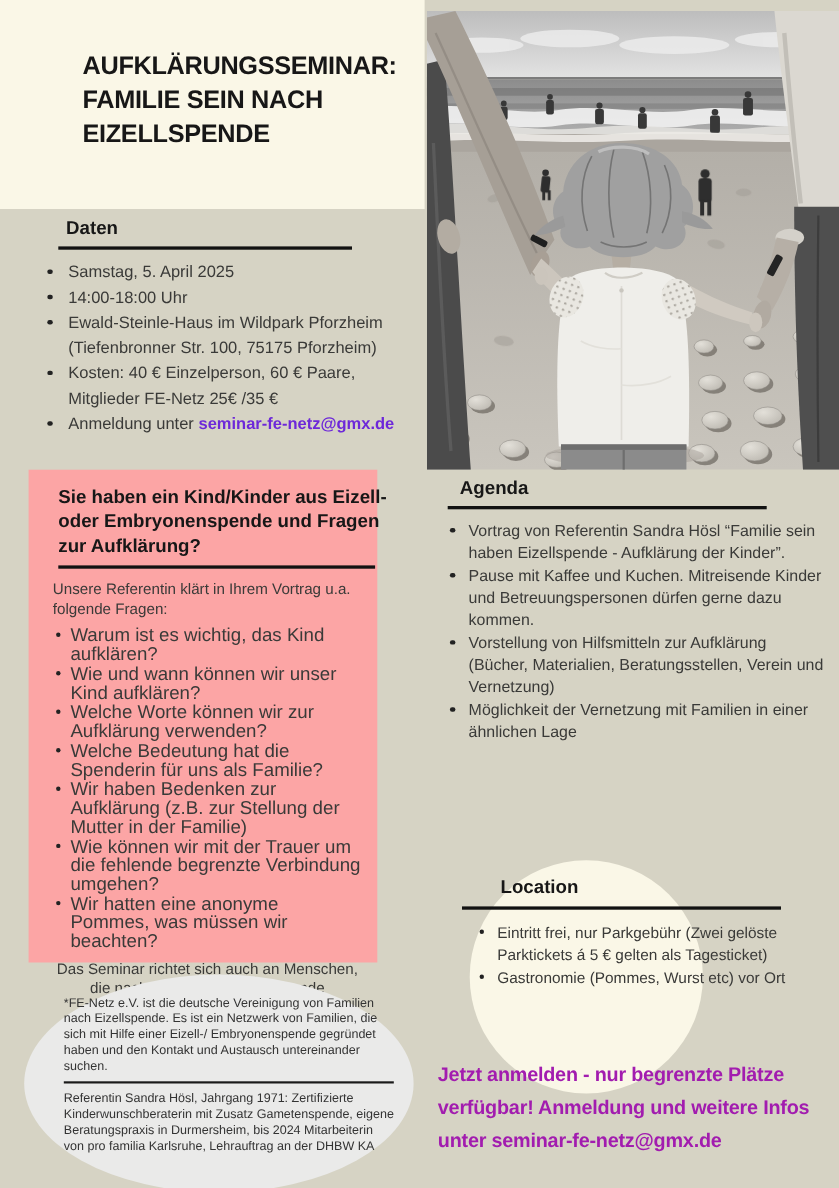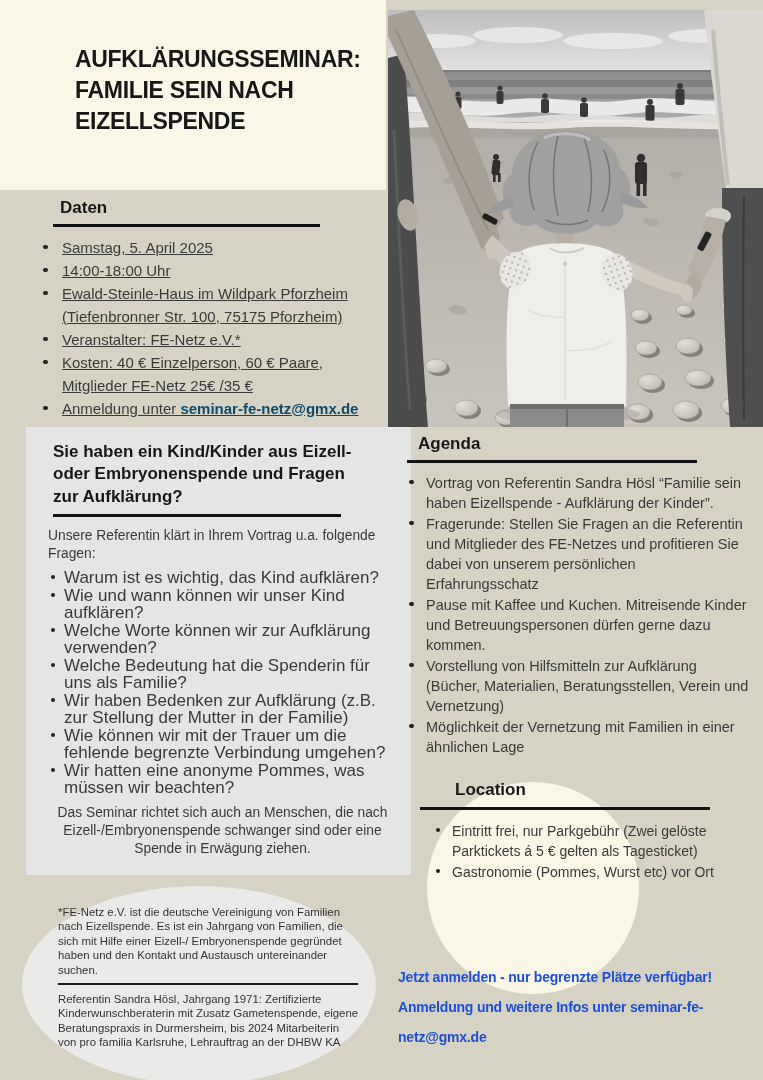--- a/index.html
+++ b/index.html
@@ -21,64 +21,64 @@
   .rule{height:2.5px;background:#121212;}
   ul{margin:0;padding:0;list-style:none;}
   li{position:relative;}
   li::before{content:"";position:absolute;left:3px;top:7px;width:4.5px;height:4.5px;
              border-radius:50%;background:#222;}
 
   
   .daten{position:absolute;left:40px;top:196px;width:322px;}
   .daten h2{margin-left:20px;}
   .daten .rule{width:267px;margin-left:13px;margin-top:5px;}
-  .daten ul{margin-top:9px;font-size:15px;line-height:23px;text-decoration:underline;}
+  .daten ul{margin-top:9px;font-size:15px;line-height:23px;}
   .daten li{padding-left:22px;}
   .daten li::before{top:9px;}
-  .daten b{color:#0c4a6e;}
-
-  
-  .questions-panel{position:absolute;left:26px;top:427px;width:385px;height:448px;
-                   background:#e5e5e5;box-sizing:border-box;padding:14px 14px 0 22px;}
+  .daten b{color:#6d28d9;}
+
+  
+  .questions-panel{position:absolute;left:26px;top:427px;width:317px;height:448px;
+                   background:#fca5a5;box-sizing:border-box;padding:14px 14px 0 22px;}
   .questions-panel h2{margin-left:5px;width:302px;font-size:17px;line-height:22.4px;}
   .questions-panel .rule{width:288px;margin-left:5px;margin-top:6px;margin-bottom:10px;}
   .q-intro{margin:0 0 6px 0;font-size:13.8px;line-height:18px;}
   .questions-panel ul{font-size:17px;line-height:17px;}
   .questions-panel li{padding-left:16px;margin-bottom:1px;}
   .questions-panel li::before{top:6px;width:4px;height:4px;}
   .q-outro{margin:8px 0 0 0;font-size:13.8px;line-height:18px;text-align:center;}
 
   
   .agenda{position:absolute;left:406px;top:432px;width:344px;}
   .agenda h2{margin-left:12px;}
   .agenda .rule{width:290px;margin-left:1px;margin-top:5px;margin-bottom:10px;}
   .agenda ul{font-size:14.5px;line-height:20px;}
   .agenda li{padding-left:20px;margin-bottom:1px;}
   .agenda li::before{top:7px;}
 
   
   .location-circle{position:absolute;left:427px;top:782px;width:212px;height:212px;
                    border-radius:50%;background:#faf7e7;}
-  .location{position:absolute;left:420px;top:778px;width:322px;}
+  .location{position:absolute;left:420px;top:795px;width:322px;}
   .location h2{margin-left:35px;}
   .location .rule{width:290px;margin-top:6px;margin-bottom:11px;}
   .location ul{font-size:14px;line-height:20px;}
   .location li{padding-left:32px;margin-bottom:1px;}
   .location li::before{left:16px;top:7px;width:4px;height:4px;}
 
   
   .footnote-ellipse{position:absolute;left:22px;top:886px;width:354px;height:198px;
                     border-radius:50%;background:#eaeae9;box-sizing:border-box;
                     padding:19px 16px 0 36px;}
   .fn{margin:0;font-size:11.4px;line-height:14.4px;color:#333;}
   .fn-rule{height:2px;background:#1a1a1a;width:300px;margin:6px 0 7px 0;}
 
   
-  .cta{position:absolute;left:398px;top:962px;width:362px;margin:0;font-size:14px;
-       font-weight:bold;letter-spacing:-0.2px;line-height:30px;color:#1d4ed8;}
+  .cta{position:absolute;left:398px;top:962px;width:362px;margin:0;font-size:18px;
+       font-weight:bold;letter-spacing:-0.2px;line-height:30px;color:#a21caf;}
 </style>
 </head>
 <body>
 
 <div class="page">
 
   <div class="title-block">
     <h1 class="title">
       <span>AUFKLÄRUNGSSEMINAR:</span>
       <span>FAMILIE SEIN NACH</span>
@@ -285,21 +285,20 @@
     </svg>
   </div>
 
   <section class="daten">
     <h2>Daten</h2>
     <div class="rule"></div>
     <ul>
       <li>Samstag, 5. April 2025</li>
       <li>14:00-18:00 Uhr</li>
       <li>Ewald-Steinle-Haus im Wildpark Pforzheim (Tiefenbronner Str. 100, 75175 Pforzheim)</li>
-      <li>Veranstalter: FE-Netz e.V.*</li>
       <li>Kosten: 40 € Einzelperson, 60 € Paare, Mitglieder FE-Netz 25€ /35 €</li>
       <li><span>Anmeldung unter </span><b>seminar-fe-netz@gmx.de</b></li>
     </ul>
   </section>
 
   <section class="questions-panel">
     <h2>Sie haben ein Kind/Kinder aus Eizell- oder Embryonenspende und Fragen zur Aufklärung?</h2>
     <div class="rule"></div>
     <p class="q-intro">Unsere Referentin klärt in Ihrem Vortrag u.a. folgende Fragen:</p>
     <ul>
@@ -312,38 +311,37 @@
       <li>Wir hatten eine anonyme Pommes, was müssen wir beachten?</li>
     </ul>
     <p class="q-outro">Das Seminar richtet sich auch an Menschen, die nach Eizell-/Embryonenspende schwanger sind oder eine Spende in Erwägung ziehen.</p>
   </section>
 
   <section class="agenda">
     <h2>Agenda</h2>
     <div class="rule"></div>
     <ul>
       <li>Vortrag von Referentin Sandra Hösl “Familie sein haben Eizellspende - Aufklärung der Kinder”.</li>
-      <li>Fragerunde: Stellen Sie Fragen an die Referentin und Mitglieder des FE-Netzes und profitieren Sie dabei von unserem persönlichen Erfahrungsschatz</li>
       <li>Pause mit Kaffee und Kuchen. Mitreisende Kinder und Betreuungspersonen dürfen gerne dazu kommen.</li>
       <li>Vorstellung von Hilfsmitteln zur Aufklärung (Bücher, Materialien, Beratungsstellen, Verein und Vernetzung)</li>
       <li>Möglichkeit der Vernetzung mit Familien in einer ähnlichen Lage</li>
     </ul>
   </section>
 
   <div class="location-circle"></div>
   <section class="location">
     <h2>Location</h2>
     <div class="rule"></div>
     <ul>
       <li>Eintritt frei, nur Parkgebühr (Zwei gelöste Parktickets á 5 € gelten als Tagesticket)</li>
       <li>Gastronomie (Pommes, Wurst etc) vor Ort</li>
     </ul>
   </section>
 
   <div class="footnote-ellipse">
-    <p class="fn">*FE-Netz e.V. ist die deutsche Vereinigung von Familien nach Eizellspende. Es ist ein Jahrgang von Familien, die sich mit Hilfe einer Eizell-/ Embryonenspende gegründet haben und den Kontakt und Austausch untereinander suchen.</p>
+    <p class="fn">*FE-Netz e.V. ist die deutsche Vereinigung von Familien nach Eizellspende. Es ist ein Netzwerk von Familien, die sich mit Hilfe einer Eizell-/ Embryonenspende gegründet haben und den Kontakt und Austausch untereinander suchen.</p>
     <div class="fn-rule"></div>
     <p class="fn">Referentin Sandra Hösl, Jahrgang 1971: Zertifizierte Kinderwunschberaterin mit Zusatz Gametenspende, eigene Beratungspraxis in Durmersheim, bis 2024 Mitarbeiterin von pro familia Karlsruhe, Lehrauftrag an der DHBW KA</p>
   </div>
 
   <p class="cta">Jetzt anmelden - nur begrenzte Plätze verfügbar! Anmeldung und weitere Infos unter seminar-fe-netz@gmx.de</p>
 
 </div>
 
 </body></html>

